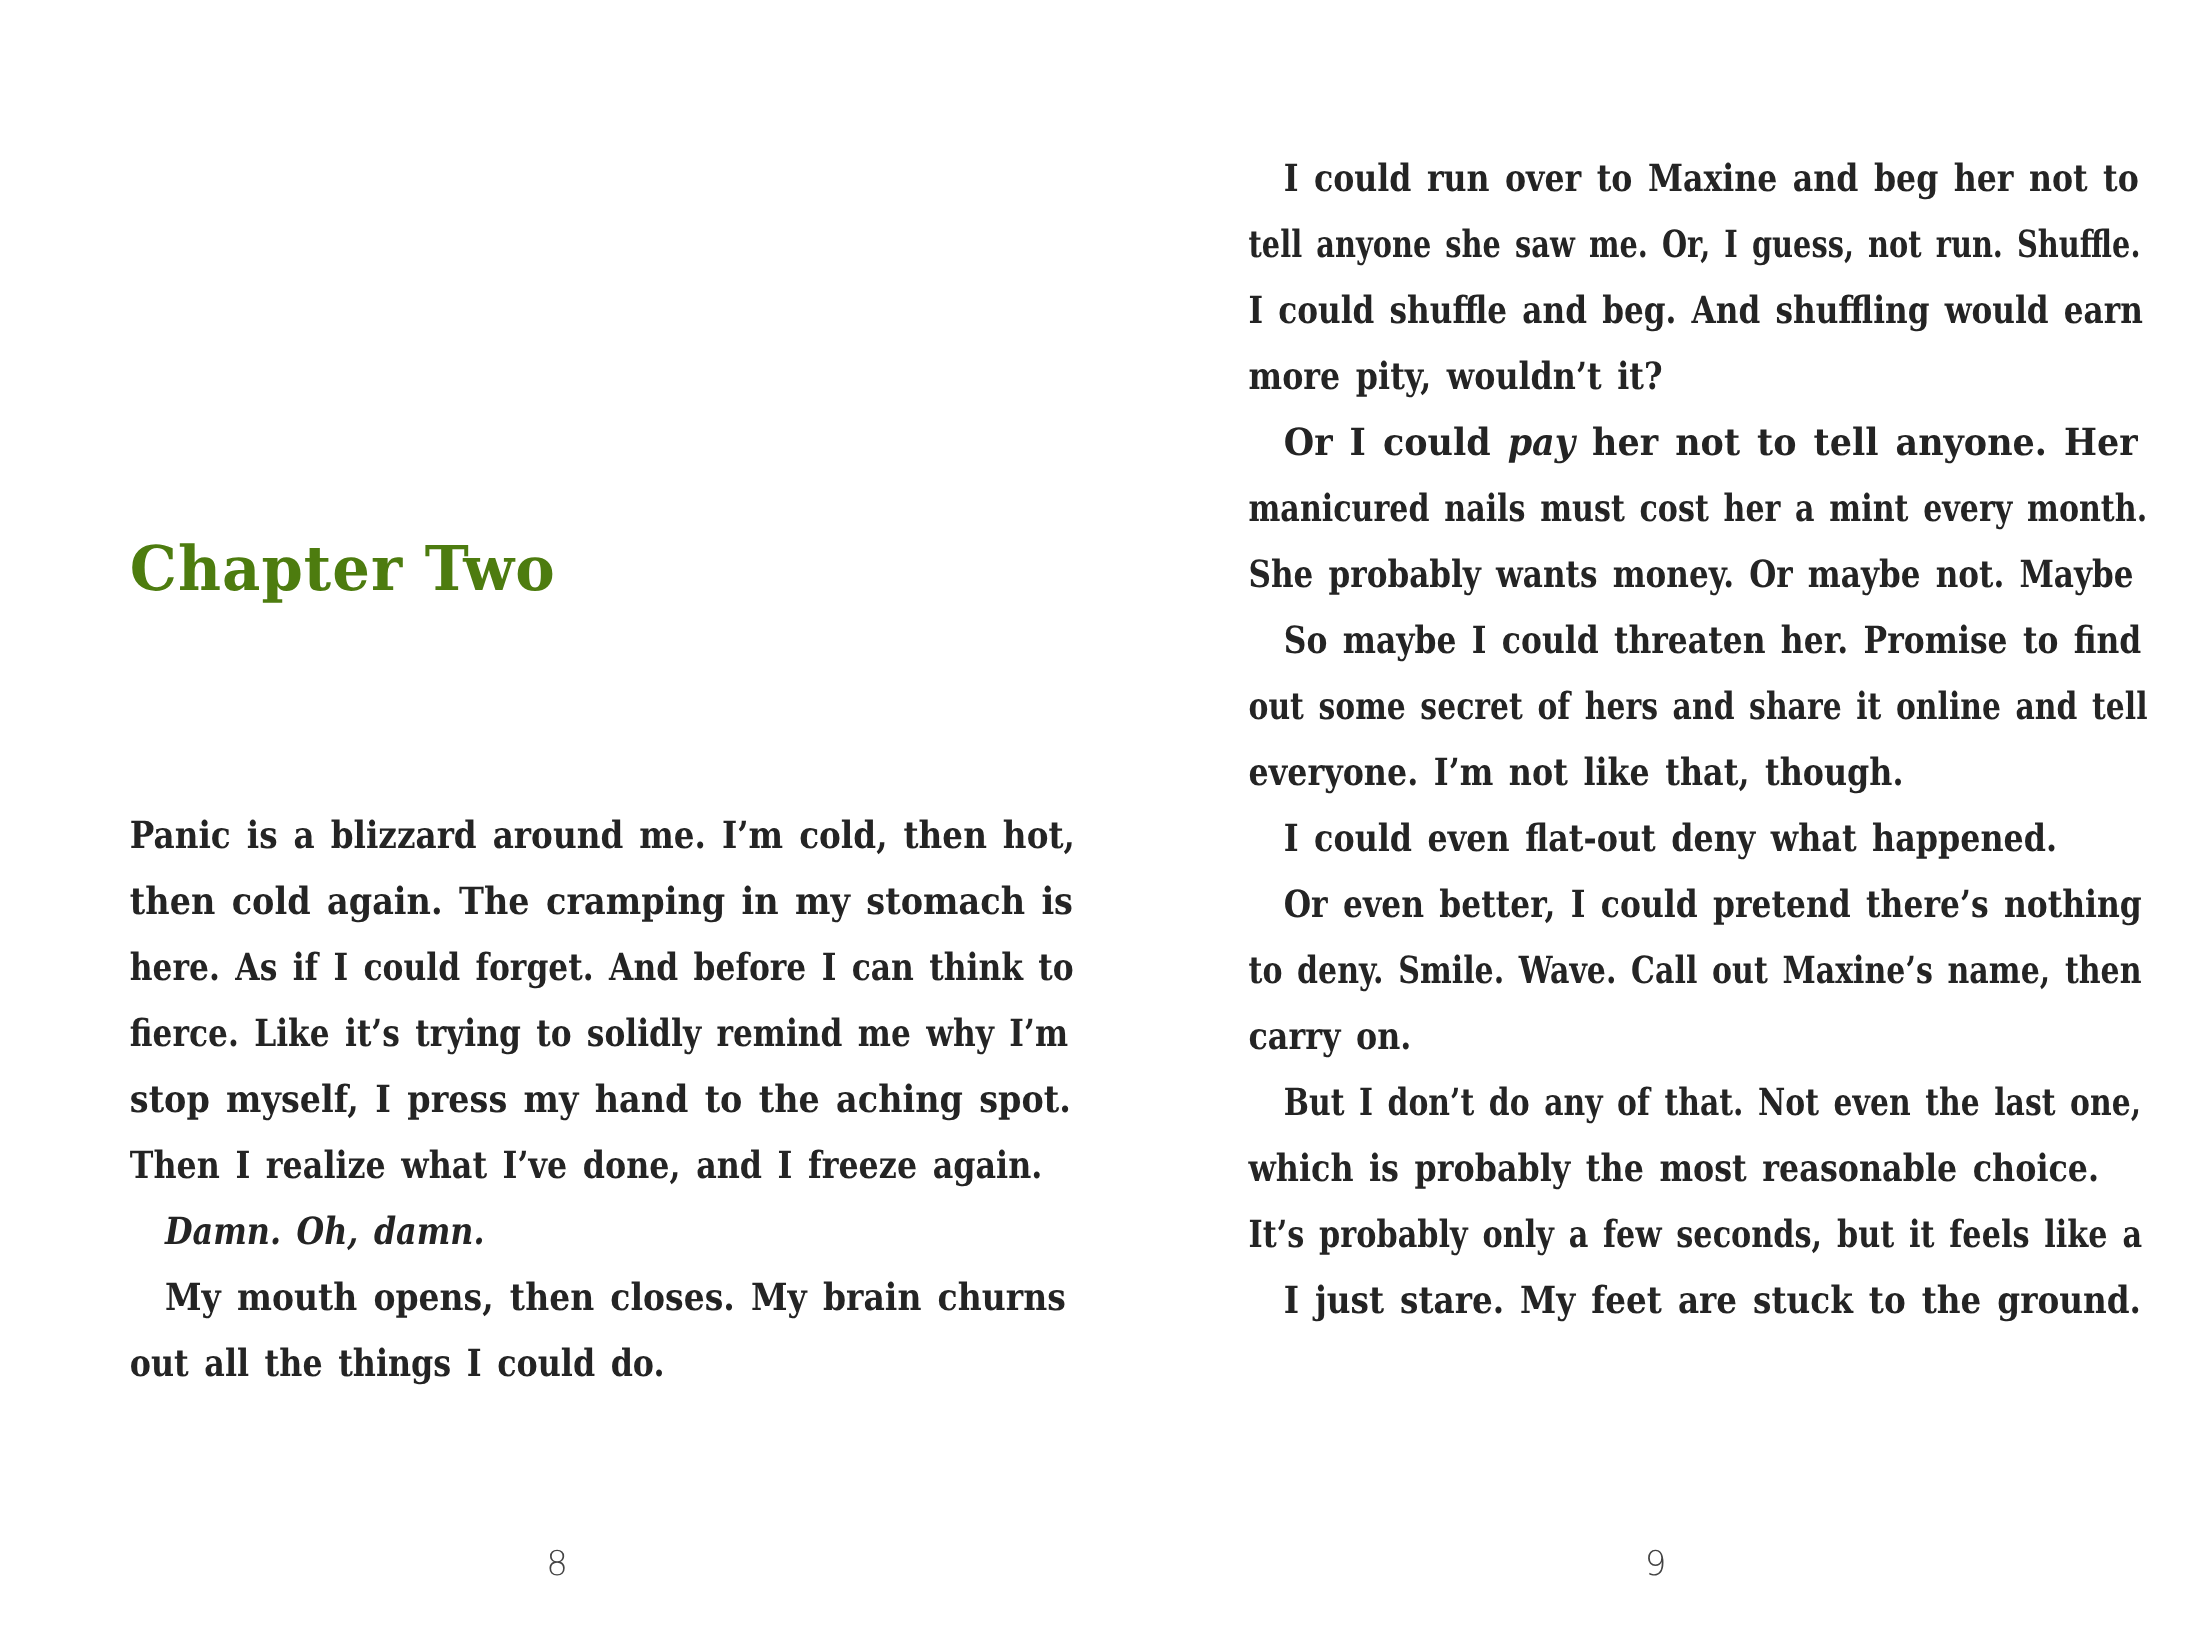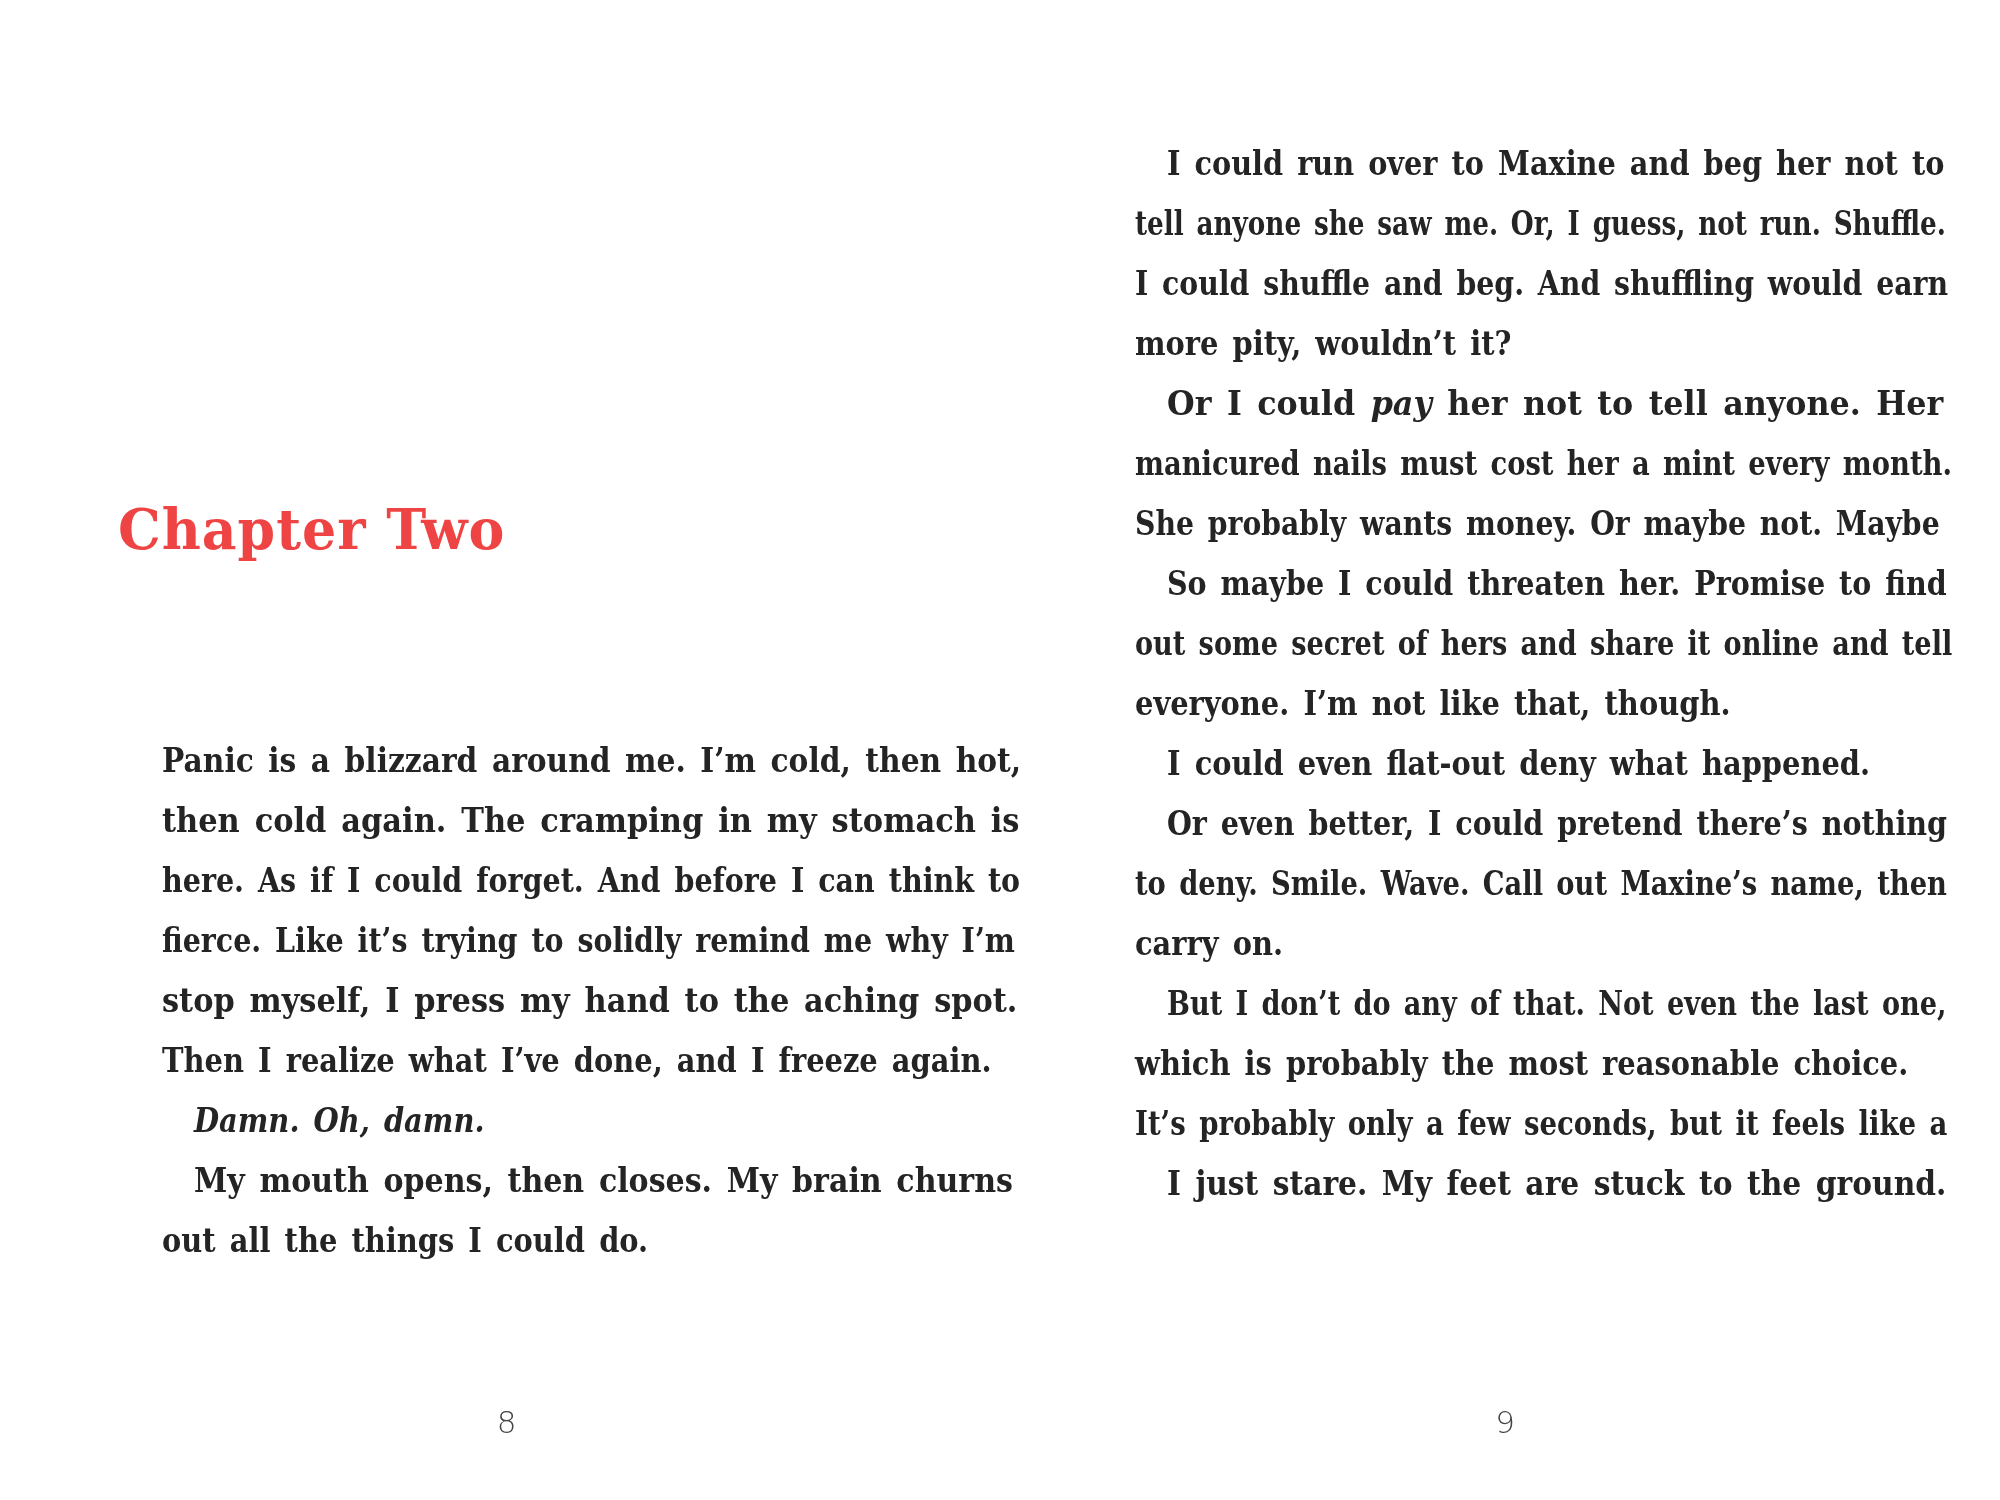--- a/index.html
+++ b/index.html
@@ -1,21 +1,21 @@
 <!DOCTYPE html>
 <html><head>
 <meta charset="utf-8">
 <style>
   html,body{margin:0;padding:0;background:#ffffff;}
   .spread{position:relative;width:2000px;height:1500px;background:#ffffff;overflow:hidden;
           font-family:"DejaVu Serif",serif;color:#242424;}
-  .heading{position:absolute;left:118px;top:501px;font-size:56px;line-height:1;font-weight:bold;
-           color:#ef4444;white-space:nowrap;letter-spacing:1px;}
+  .heading{position:absolute;left:118px;top:489px;font-size:56px;line-height:1;font-weight:bold;
+           color:#4d7c0f;white-space:nowrap;letter-spacing:1px;}
   .body-block{position:absolute;font-size:34px;word-spacing:0.14em;}
-  #left-body{left:118px;top:730px;width:777px;margin-left:44px;}
+  #left-body{left:118px;top:730px;width:777px;}
   #right-body{left:1135px;top:133px;width:740px;}
   .line{height:60px;line-height:60px;white-space:nowrap;font-weight:bold;}
   .line.ind{padding-left:32px;}
   .fit{display:inline-block;transform-origin:0 50%;white-space:nowrap;}
   .it{font-style:italic;}
   .folio{position:absolute;top:1404px;font-family:"DejaVu Sans",sans-serif;font-weight:300;
          font-size:31px;color:#444444;text-align:center;}
   #folio-left{left:118px;width:777px;}
   #folio-right{left:1135px;width:740px;}
 </style>

